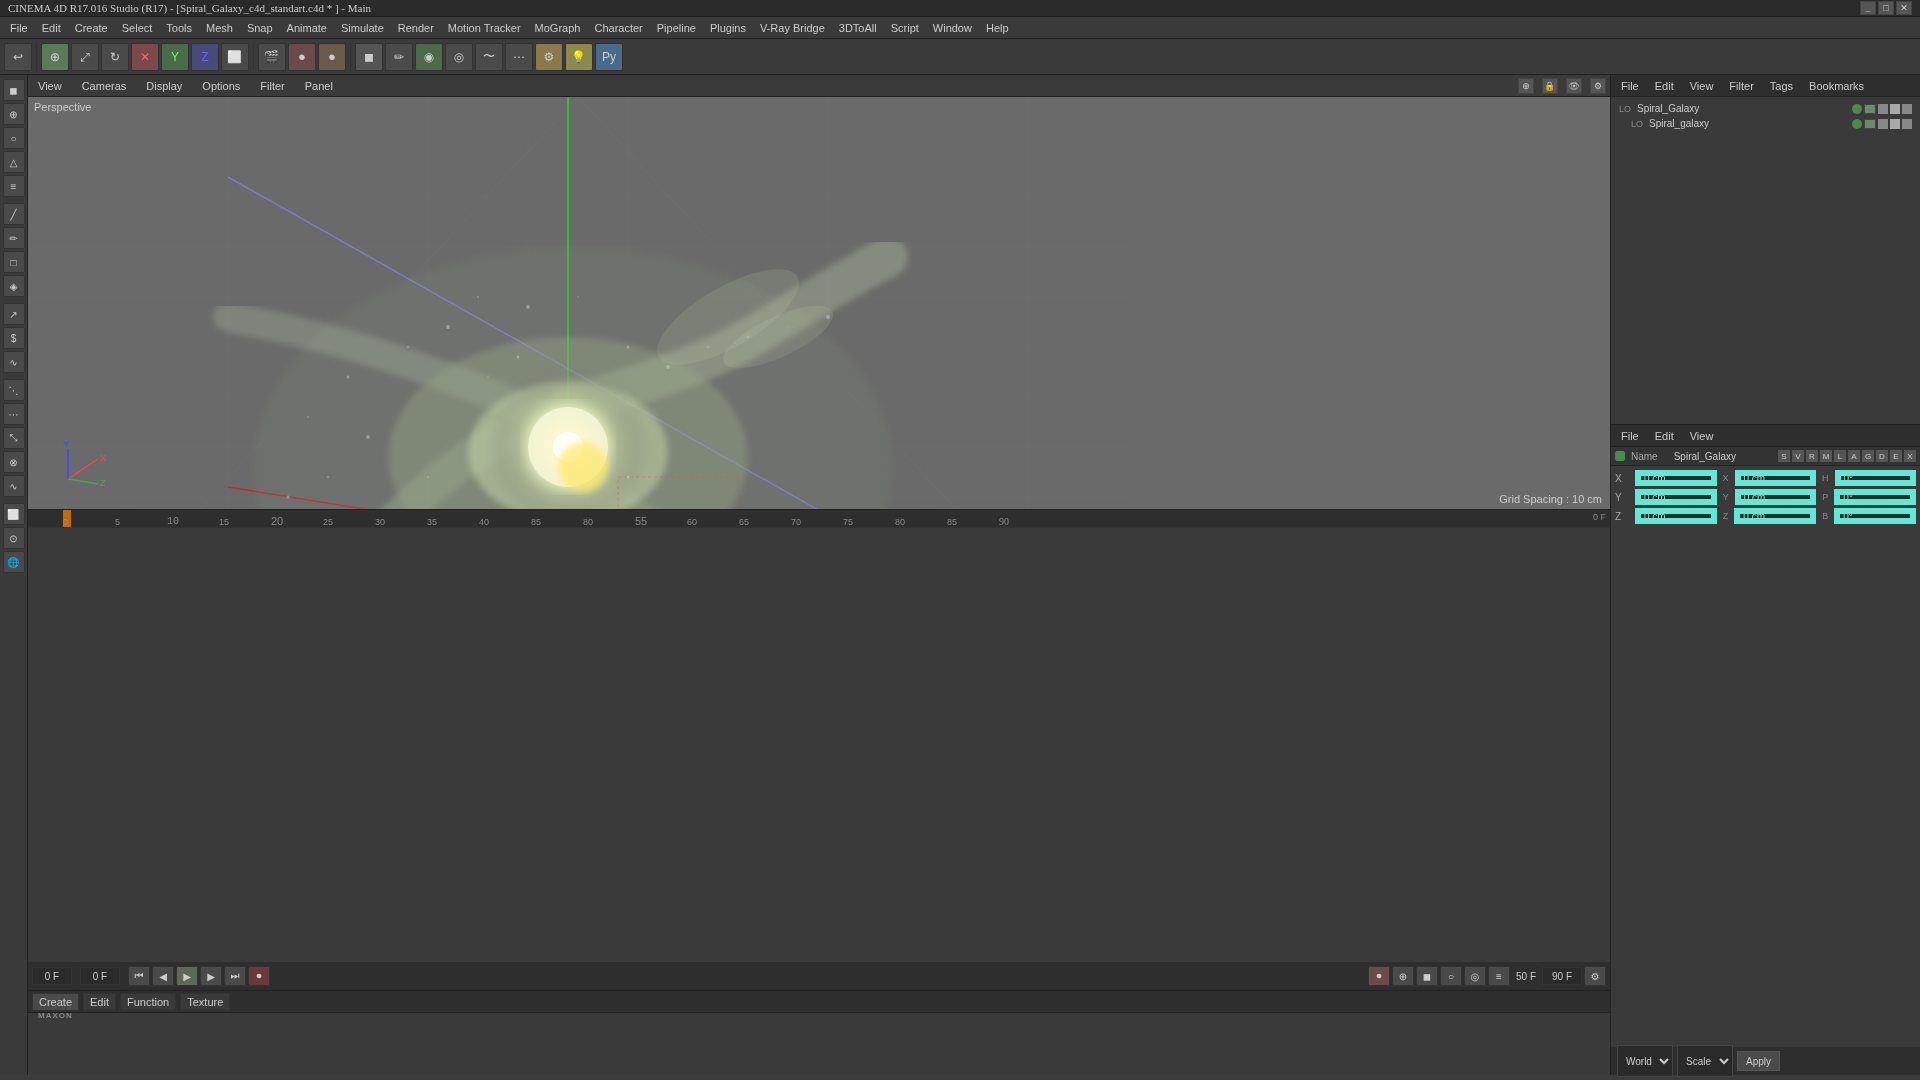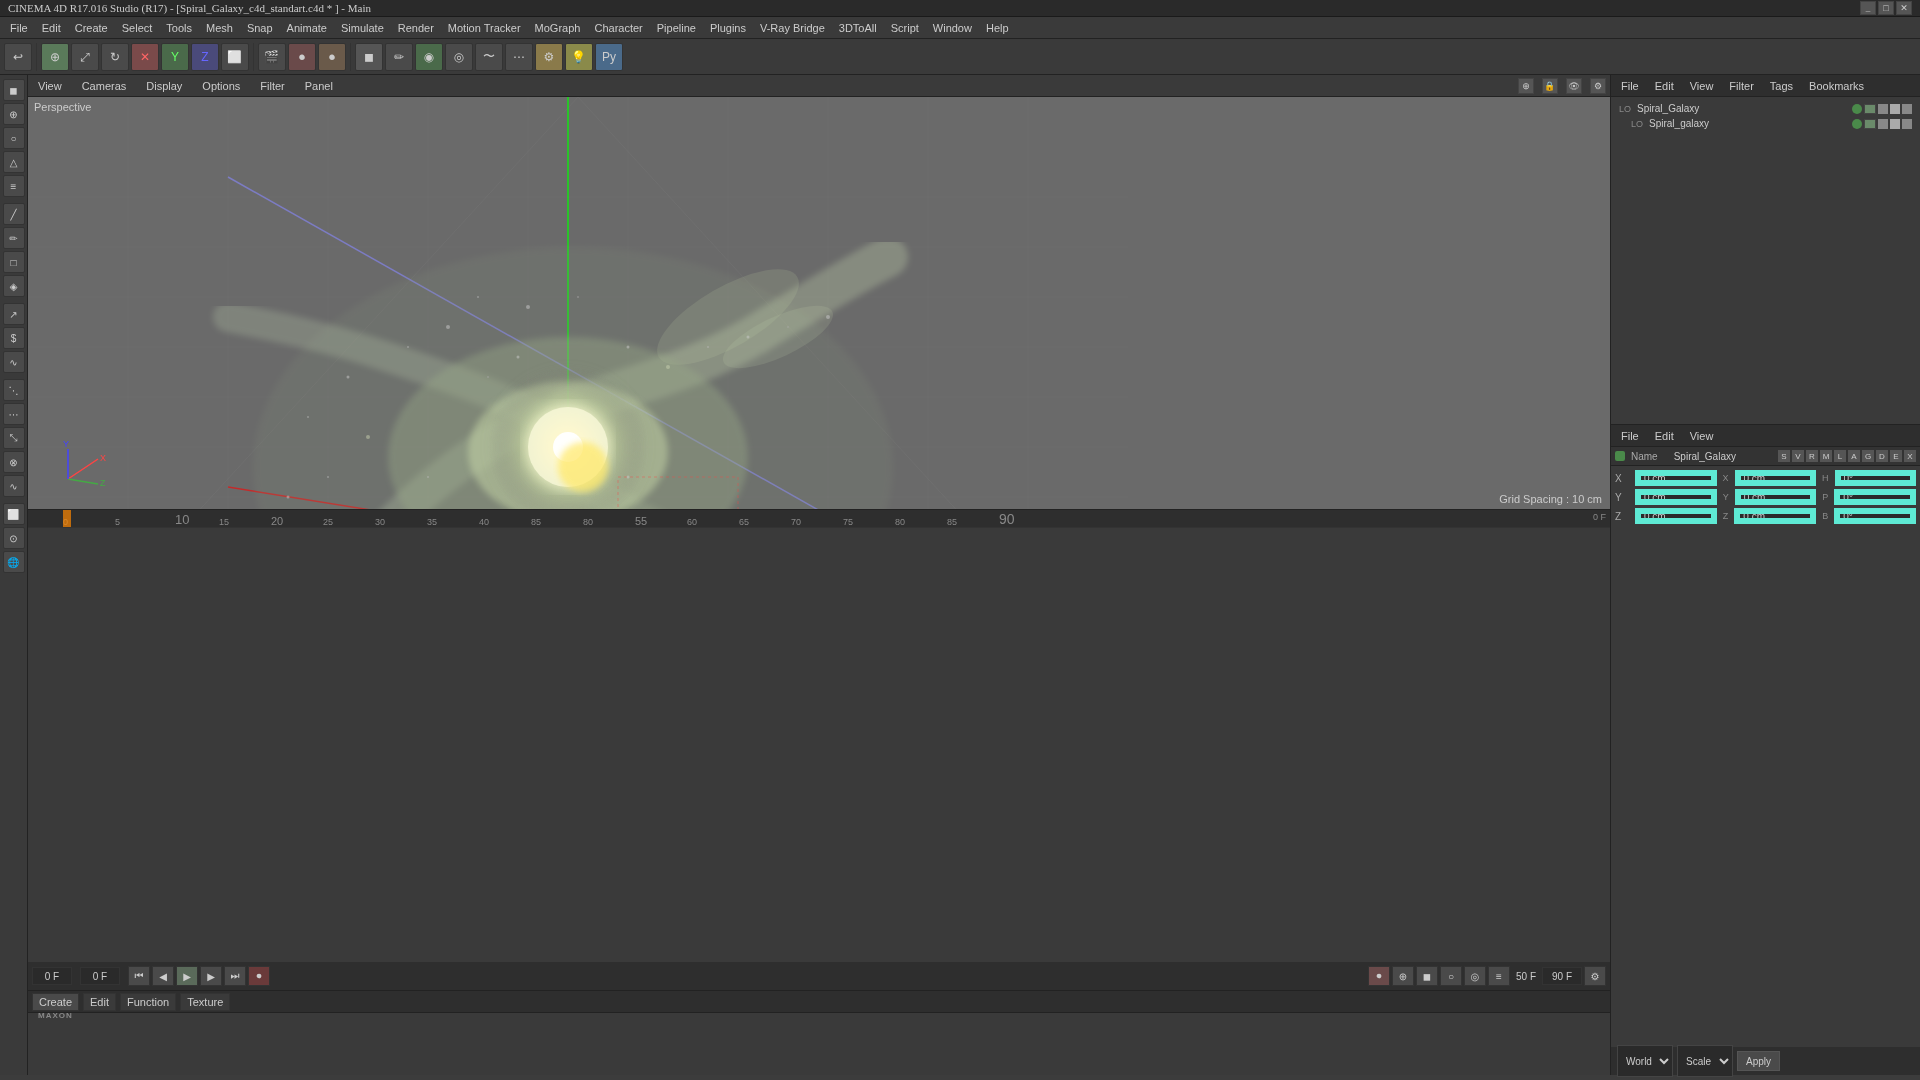--- a/index.html
+++ b/index.html
@@ -551,37 +551,37 @@
           <text x="42" y="47" fill="#4a4" font-size="9">Z</text>
           <text x="5" y="8" fill="#44f" font-size="9">Y</text>
         </svg>
       </div>
     </div>
 
     <div id="timeline-ruler" style="height:18px;background:#2e2e2e;border-top:1px solid #222;position:relative;overflow:hidden;">
       <div style="position:absolute;left:35px;top:0;right:0;height:100%;display:flex;align-items:flex-end;">
         <span style="position:absolute;left:0px;font-size:9px;color:#888;">0</span>
         <span style="position:absolute;left:52px;font-size:9px;color:#888;">5</span>
-        <span style="position:absolute;left:112px;font-size:13px;color:#888;">10</span>
+        <span style="position:absolute;left:104px;font-size:10px;color:#888;font-family:Liberation Mono, monospace;">10</span>
         <span style="position:absolute;left:156px;font-size:9px;color:#888;">15</span>
         <span style="position:absolute;left:208px;font-size:11px;color:#888;">20</span>
         <span style="position:absolute;left:260px;font-size:9px;color:#888;">25</span>
         <span style="position:absolute;left:312px;font-size:9px;color:#888;">30</span>
         <span style="position:absolute;left:364px;font-size:9px;color:#888;">35</span>
         <span style="position:absolute;left:416px;font-size:9px;color:#888;">40</span>
         <span style="position:absolute;left:468px;font-size:9px;color:#888;">85</span>
         <span style="position:absolute;left:520px;font-size:9px;color:#888;">80</span>
         <span style="position:absolute;left:572px;font-size:11px;color:#888;">55</span>
         <span style="position:absolute;left:624px;font-size:9px;color:#888;">60</span>
         <span style="position:absolute;left:676px;font-size:9px;color:#888;">65</span>
         <span style="position:absolute;left:728px;font-size:9px;color:#888;">70</span>
         <span style="position:absolute;left:780px;font-size:9px;color:#888;">75</span>
         <span style="position:absolute;left:832px;font-size:9px;color:#888;">80</span>
         <span style="position:absolute;left:884px;font-size:9px;color:#888;">85</span>
-        <span style="position:absolute;left:936px;font-size:14px;color:#888;">90</span>
+        <span style="position:absolute;left:936px;font-size:10px;color:#888;font-family:Liberation Serif, serif;">90</span>
 
         <div style="position:absolute;left:0px;top:0;width:8px;height:100%;background:#f80;opacity:0.7;"></div>
       </div>
       <span style="position:absolute;right:4px;top:2px;font-size:9px;color:#888;">0 F</span>
     </div>
 
     <div id="timeline-tracks" style="height:30px;background:#3a3a3a;border-top:1px solid #333;">
     </div>
 
     <div id="timeline-controls">

